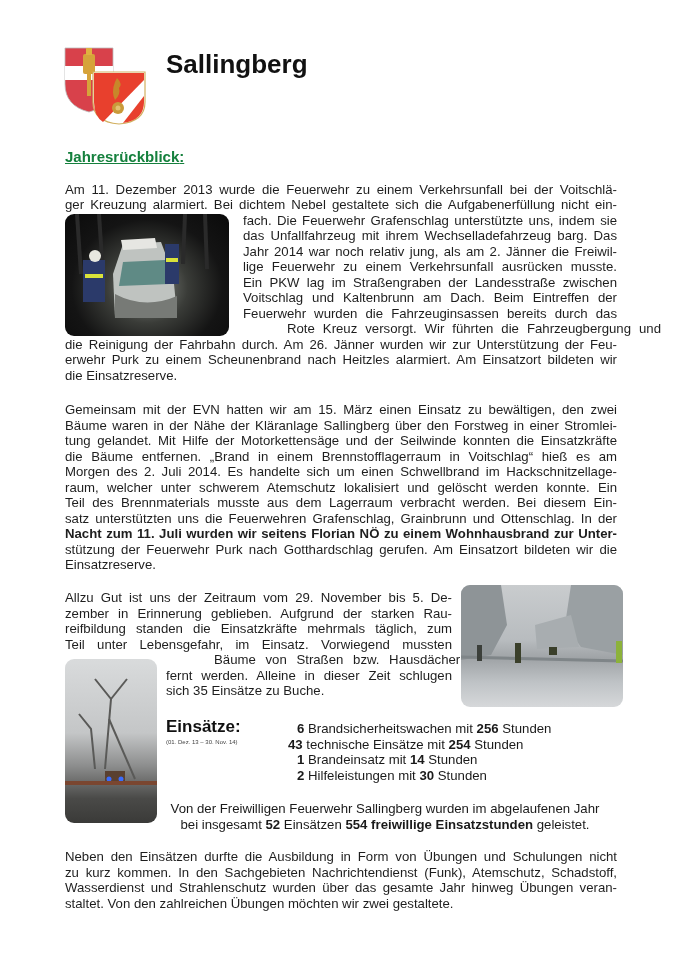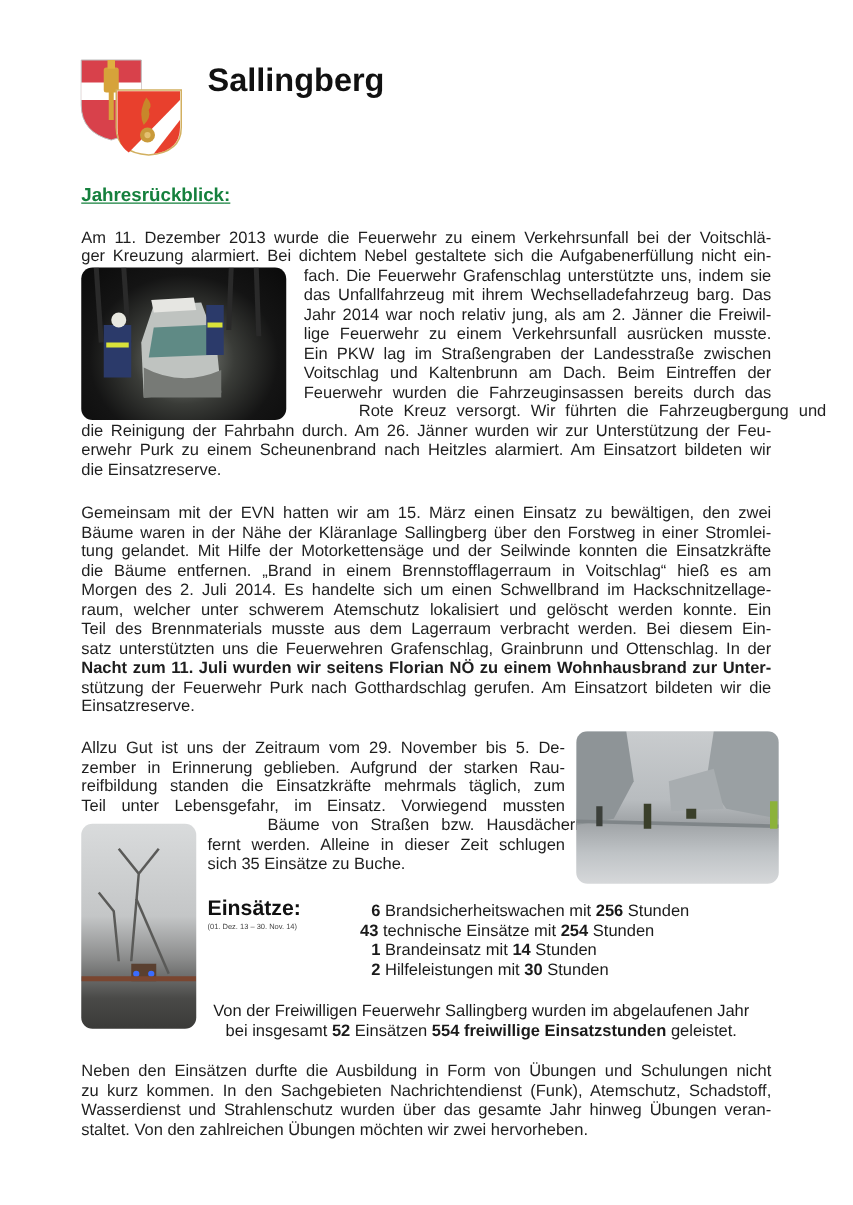--- a/index.html
+++ b/index.html
@@ -158,14 +158,14 @@
   <b>52</b>
   <span>Einsätzen</span>
   <b>554  freiwillige Einsatzstunden</b>
   <span>geleistet.</span>
 </div>
 
 <div>
   <div class="ln j" style="left:65px; top:849px; width:552px;">Neben den Einsätzen durfte die Ausbildung in Form von Übungen und Schulungen nicht</div>
   <div class="ln j" style="left:65px; top:865px; width:552px;">zu kurz kommen. In den Sachgebieten Nachrichtendienst (Funk), Atemschutz, Schadstoff,</div>
   <div class="ln j" style="left:65px; top:880px; width:552px;">Wasserdienst und Strahlenschutz wurden über das gesamte Jahr hinweg Übungen veran-</div>
-  <div class="ln" style="left:65px; top:896px;">staltet. Von den zahlreichen Übungen möchten wir zwei hervorheben.</div>
+  <div class="ln" style="left:65px; top:896px;">staltet. Von den zahlreichen Übungen möchten wir zwei gestaltete.</div>
 </div>
 
 </body></html>

